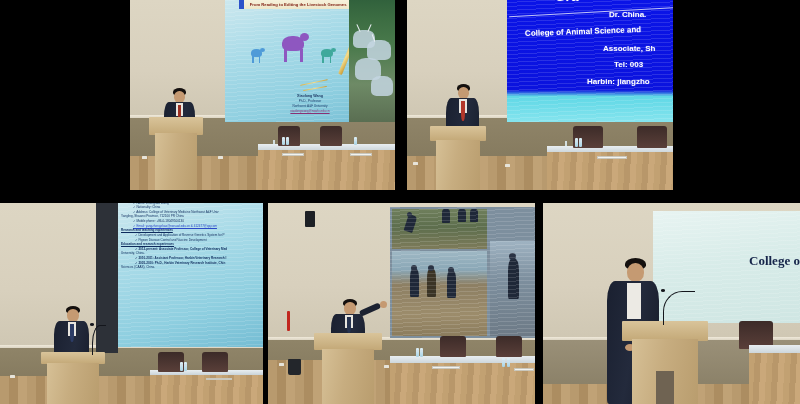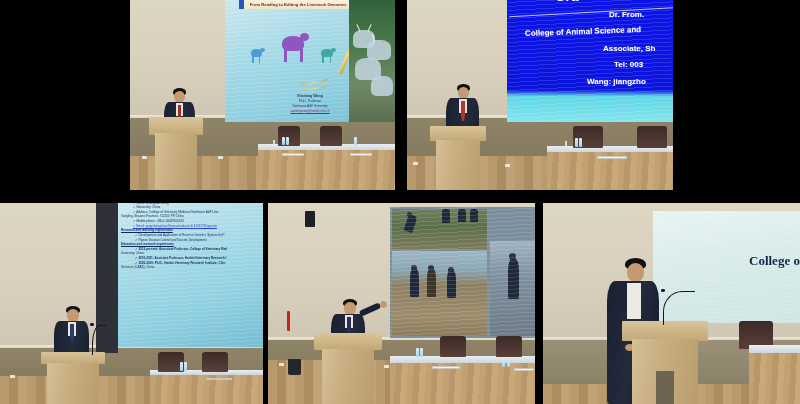--- a/index.html
+++ b/index.html
@@ -213,25 +213,25 @@
       <div class="wall-lower"></div>
       <div class="floor"></div>
       <div class="socket" style="left:6px; top:162px;"></div>
       <div class="socket" style="left:98px; top:164px;"></div>
 
       <div class="screen screen-blue" style="left:100px; top:-6px; width:166px; height:128px;">
         <div class="scanlines"></div>
         <div class="s2">
           <div class="s2-line" style="left:48px; top:-5px; font-size:13px; letter-spacing:.5px;">Gra</div>
           <div class="s2-rule" style="left:2px; top:17px; width:190px; transform:rotate(-3.2deg);"></div>
-          <div class="s2-line" style="left:102px; top:16px; font-size:8px;">Dr.   From.</div>
+          <div class="s2-line" style="left:102px; top:16px; font-size:8px;">Dr.   China.</div>
           <div class="s2-line" style="left:18px; top:33px; font-size:8px; transform:rotate(-2deg);">College of Animal Science and</div>
           <div class="s2-line" style="left:96px; top:50px; font-size:8px;">Associate, Sh</div>
           <div class="s2-line" style="left:107px; top:66px; font-size:8px;">Tel: 003</div>
-          <div class="s2-line" style="left:80px; top:83px; font-size:8px;">Wang: jiangzho</div>
+          <div class="s2-line" style="left:80px; top:83px; font-size:8px;">Harbin: jiangzho</div>
         </div>
       </div>
 
       <div class="speaker" style="left:36px; top:84px; width:42px; height:106px;">
         <div class="sp-hair" style="left:14px; top:0px; width:13px; height:8px;"></div>
         <div class="sp-head" style="left:15px; top:3px; width:11px; height:12px;"></div>
         <div class="sp-body" style="left:3px; top:14px; width:33px; height:92px;"></div>
         <div class="sp-shirt" style="left:16px; top:15px; width:8px; height:14px;"></div>
         <div class="sp-tie" style="left:18px; top:17px; width:4px; height:20px; background:#b3372a;"></div>
       </div>

